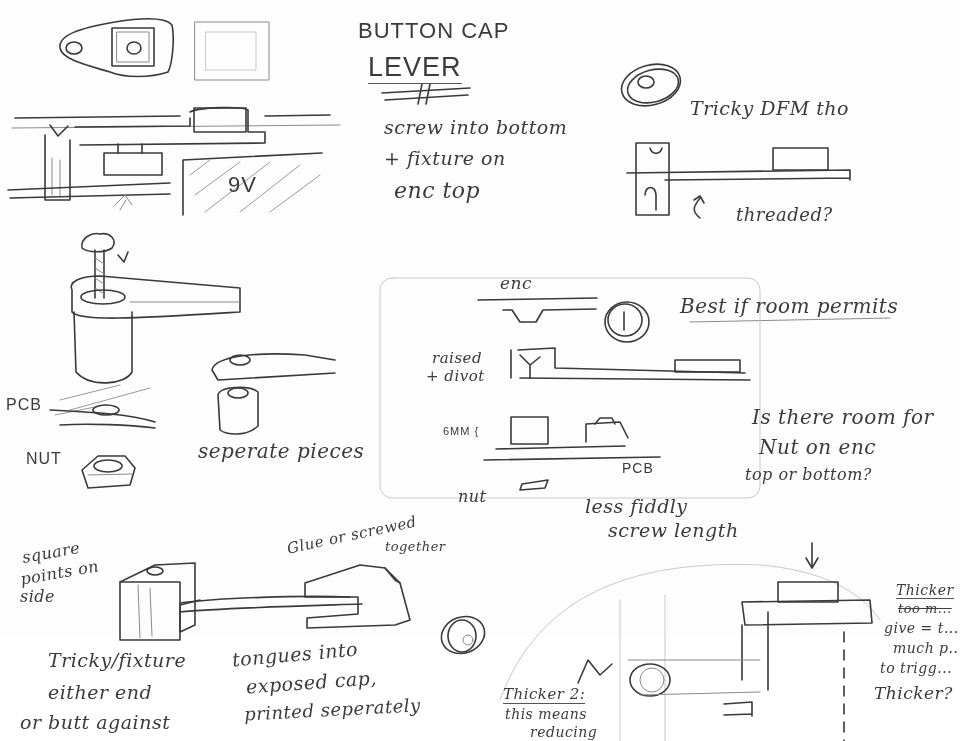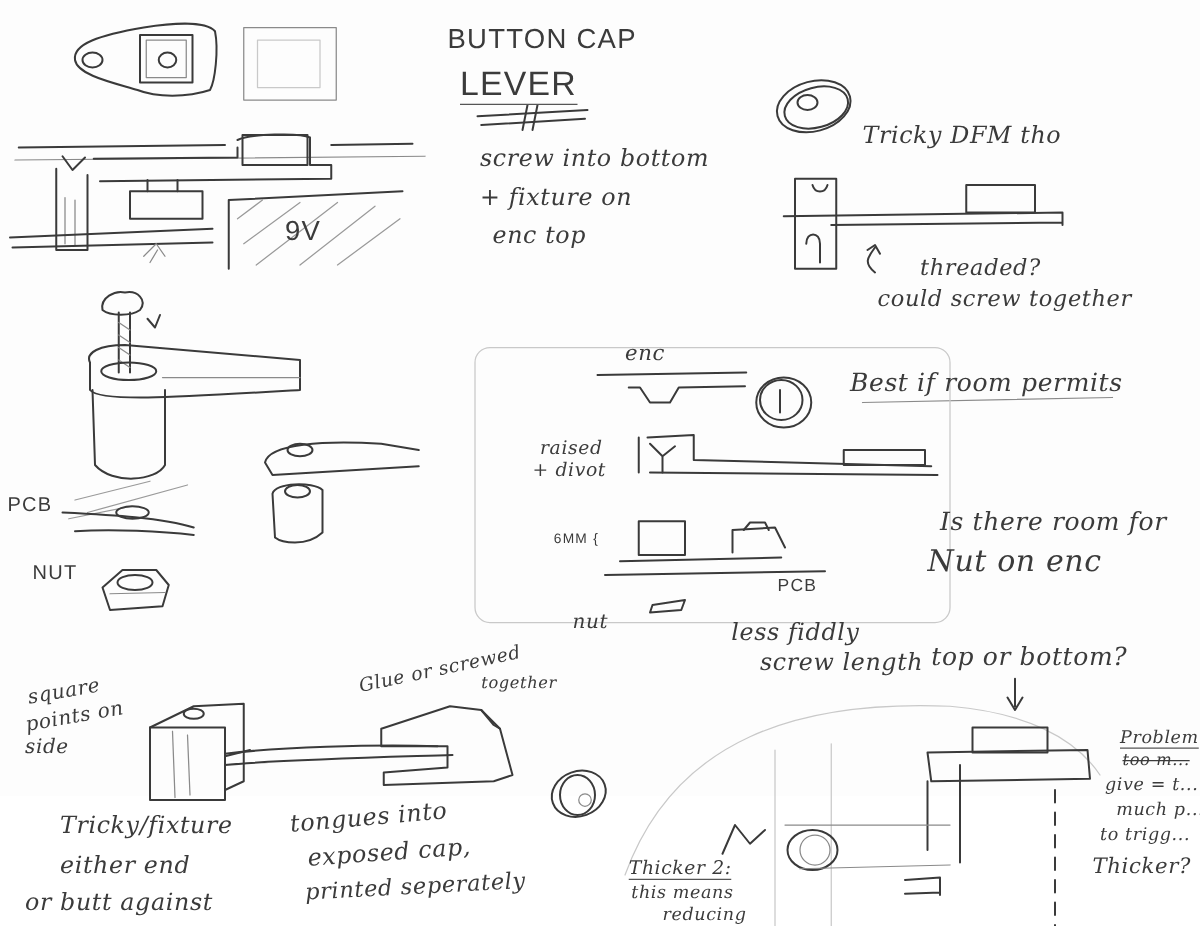--- a/index.html
+++ b/index.html
@@ -162,64 +162,64 @@
     <path class="dark" d="M578,683 L588,660 L600,675 L612,664"></path>
     <path class="dark" d="M724,704 L752,702 L752,716 M724,715 L752,714"></path>
   </g>
 </svg>
 
 <div class="note caps" style="left:358px;top:18px;font-size:22px;">BUTTON CAP</div>
 <div class="note caps ul" style="left:368px;top:52px;font-size:27px;">LEVER</div>
 
 <div class="note" style="left:384px;top:117px;font-size:19px;">screw into bottom</div>
 <div class="note" style="left:384px;top:148px;font-size:19px;">+ fixture on</div>
-<div class="note" style="left:394px;top:178px;font-size:19px;text-align:center;">enc top</div>
+<div class="note" style="left:394px;top:178px;font-size:22px;text-align:center;">enc top</div>
 
 <div class="note" style="left:690px;top:98px;font-size:19px;">Tricky DFM tho</div>
 <div class="note" style="left:736px;top:205px;font-size:18px;">threaded?</div>
-<div class="note" style="left:702px;top:230px;font-size:18px;">could screw together</div>
 
 <div class="note" style="left:500px;top:274px;font-size:17px;">enc</div>
 <div class="note" style="left:680px;top:295px;font-size:20px;">Best if room permits</div>
 <div class="note" style="left:432px;top:350px;font-size:15px;">raised</div>
 <div class="note" style="left:426px;top:368px;font-size:15px;">+ divot</div>
 <div class="note caps" style="left:443px;top:425px;font-size:11px;">6MM {</div>
 <div class="note caps" style="left:622px;top:460px;font-size:14px;">PCB</div>
 <div class="note" style="left:458px;top:488px;font-size:16px;">nut</div>
 
 <div class="note" style="left:716px;top:406px;font-size:20px;margin-left:36px;">Is there room for</div>
-<div class="note" style="left:742px;top:436px;font-size:24px;">Nut on enc</div>
-<div class="note" style="left:745px;top:466px;font-size:20px;margin-top:48px;">top or bottom?</div>
+<div class="note" style="left:759px;top:436px;font-size:20px;">Nut on enc</div>
+<div class="note" style="left:745px;top:466px;font-size:16px;">top or bottom?</div>
 
 <div class="note" style="left:585px;top:496px;font-size:19px;">less fiddly</div>
 <div class="note" style="left:608px;top:520px;font-size:19px;">screw length</div>
 
 <div class="note caps" style="left:228px;top:172px;font-size:22px;font-style:normal;">9V</div>
 <div class="note caps" style="left:6px;top:396px;font-size:16px;">PCB</div>
 <div class="note caps" style="left:26px;top:450px;font-size:16px;">NUT</div>
+<div class="note" style="left:198px;top:440px;font-size:20px;">seperate pieces</div>
 
 <div class="note" style="left:22px;top:544px;font-size:16px;transform:rotate(-10deg);">square</div>
 <div class="note" style="left:20px;top:564px;font-size:16px;transform:rotate(-10deg);">points on</div>
 <div class="note" style="left:20px;top:588px;font-size:16px;">side</div>
 
 <div class="note" style="left:286px;top:527px;font-size:15px;transform:rotate(-12deg);">Glue or screwed</div>
 <div class="note" style="left:385px;top:540px;font-size:13px;">together</div>
 
 <div class="note" style="left:48px;top:650px;font-size:19px;">Tricky/fixture</div>
 <div class="note" style="left:48px;top:682px;font-size:19px;">either end</div>
 <div class="note" style="left:20px;top:712px;font-size:19px;">or butt against</div>
 
 <div class="note" style="left:232px;top:644px;font-size:19px;transform:rotate(-5deg);">tongues into</div>
 <div class="note" style="left:246px;top:672px;font-size:19px;transform:rotate(-4deg);">exposed cap,</div>
 <div class="note" style="left:244px;top:700px;font-size:18px;transform:rotate(-3deg);">printed seperately</div>
 
 <div class="note ul" style="left:503px;top:686px;font-size:15px;">Thicker 2:</div>
 <div class="note" style="left:505px;top:706px;font-size:14px;">this means</div>
 <div class="note" style="left:530px;top:724px;font-size:14px;">reducing</div>
 
-<div class="note ul" style="left:896px;top:582px;font-size:14px;">Problem</div>
+<div class="note ul" style="left:896px;top:582px;font-size:14px;">Thicker</div>
 <div class="note" style="left:898px;top:602px;font-size:13px;text-decoration:line-through;">too m...</div>
 <div class="note" style="left:884px;top:620px;font-size:14px;">give = t...</div>
 <div class="note" style="left:893px;top:640px;font-size:14px;">much p...</div>
 <div class="note" style="left:880px;top:660px;font-size:14px;">to trigg...</div>
 <div class="note" style="left:874px;top:684px;font-size:17px;">Thicker?</div>
 
 </div>
 
 </body></html>

